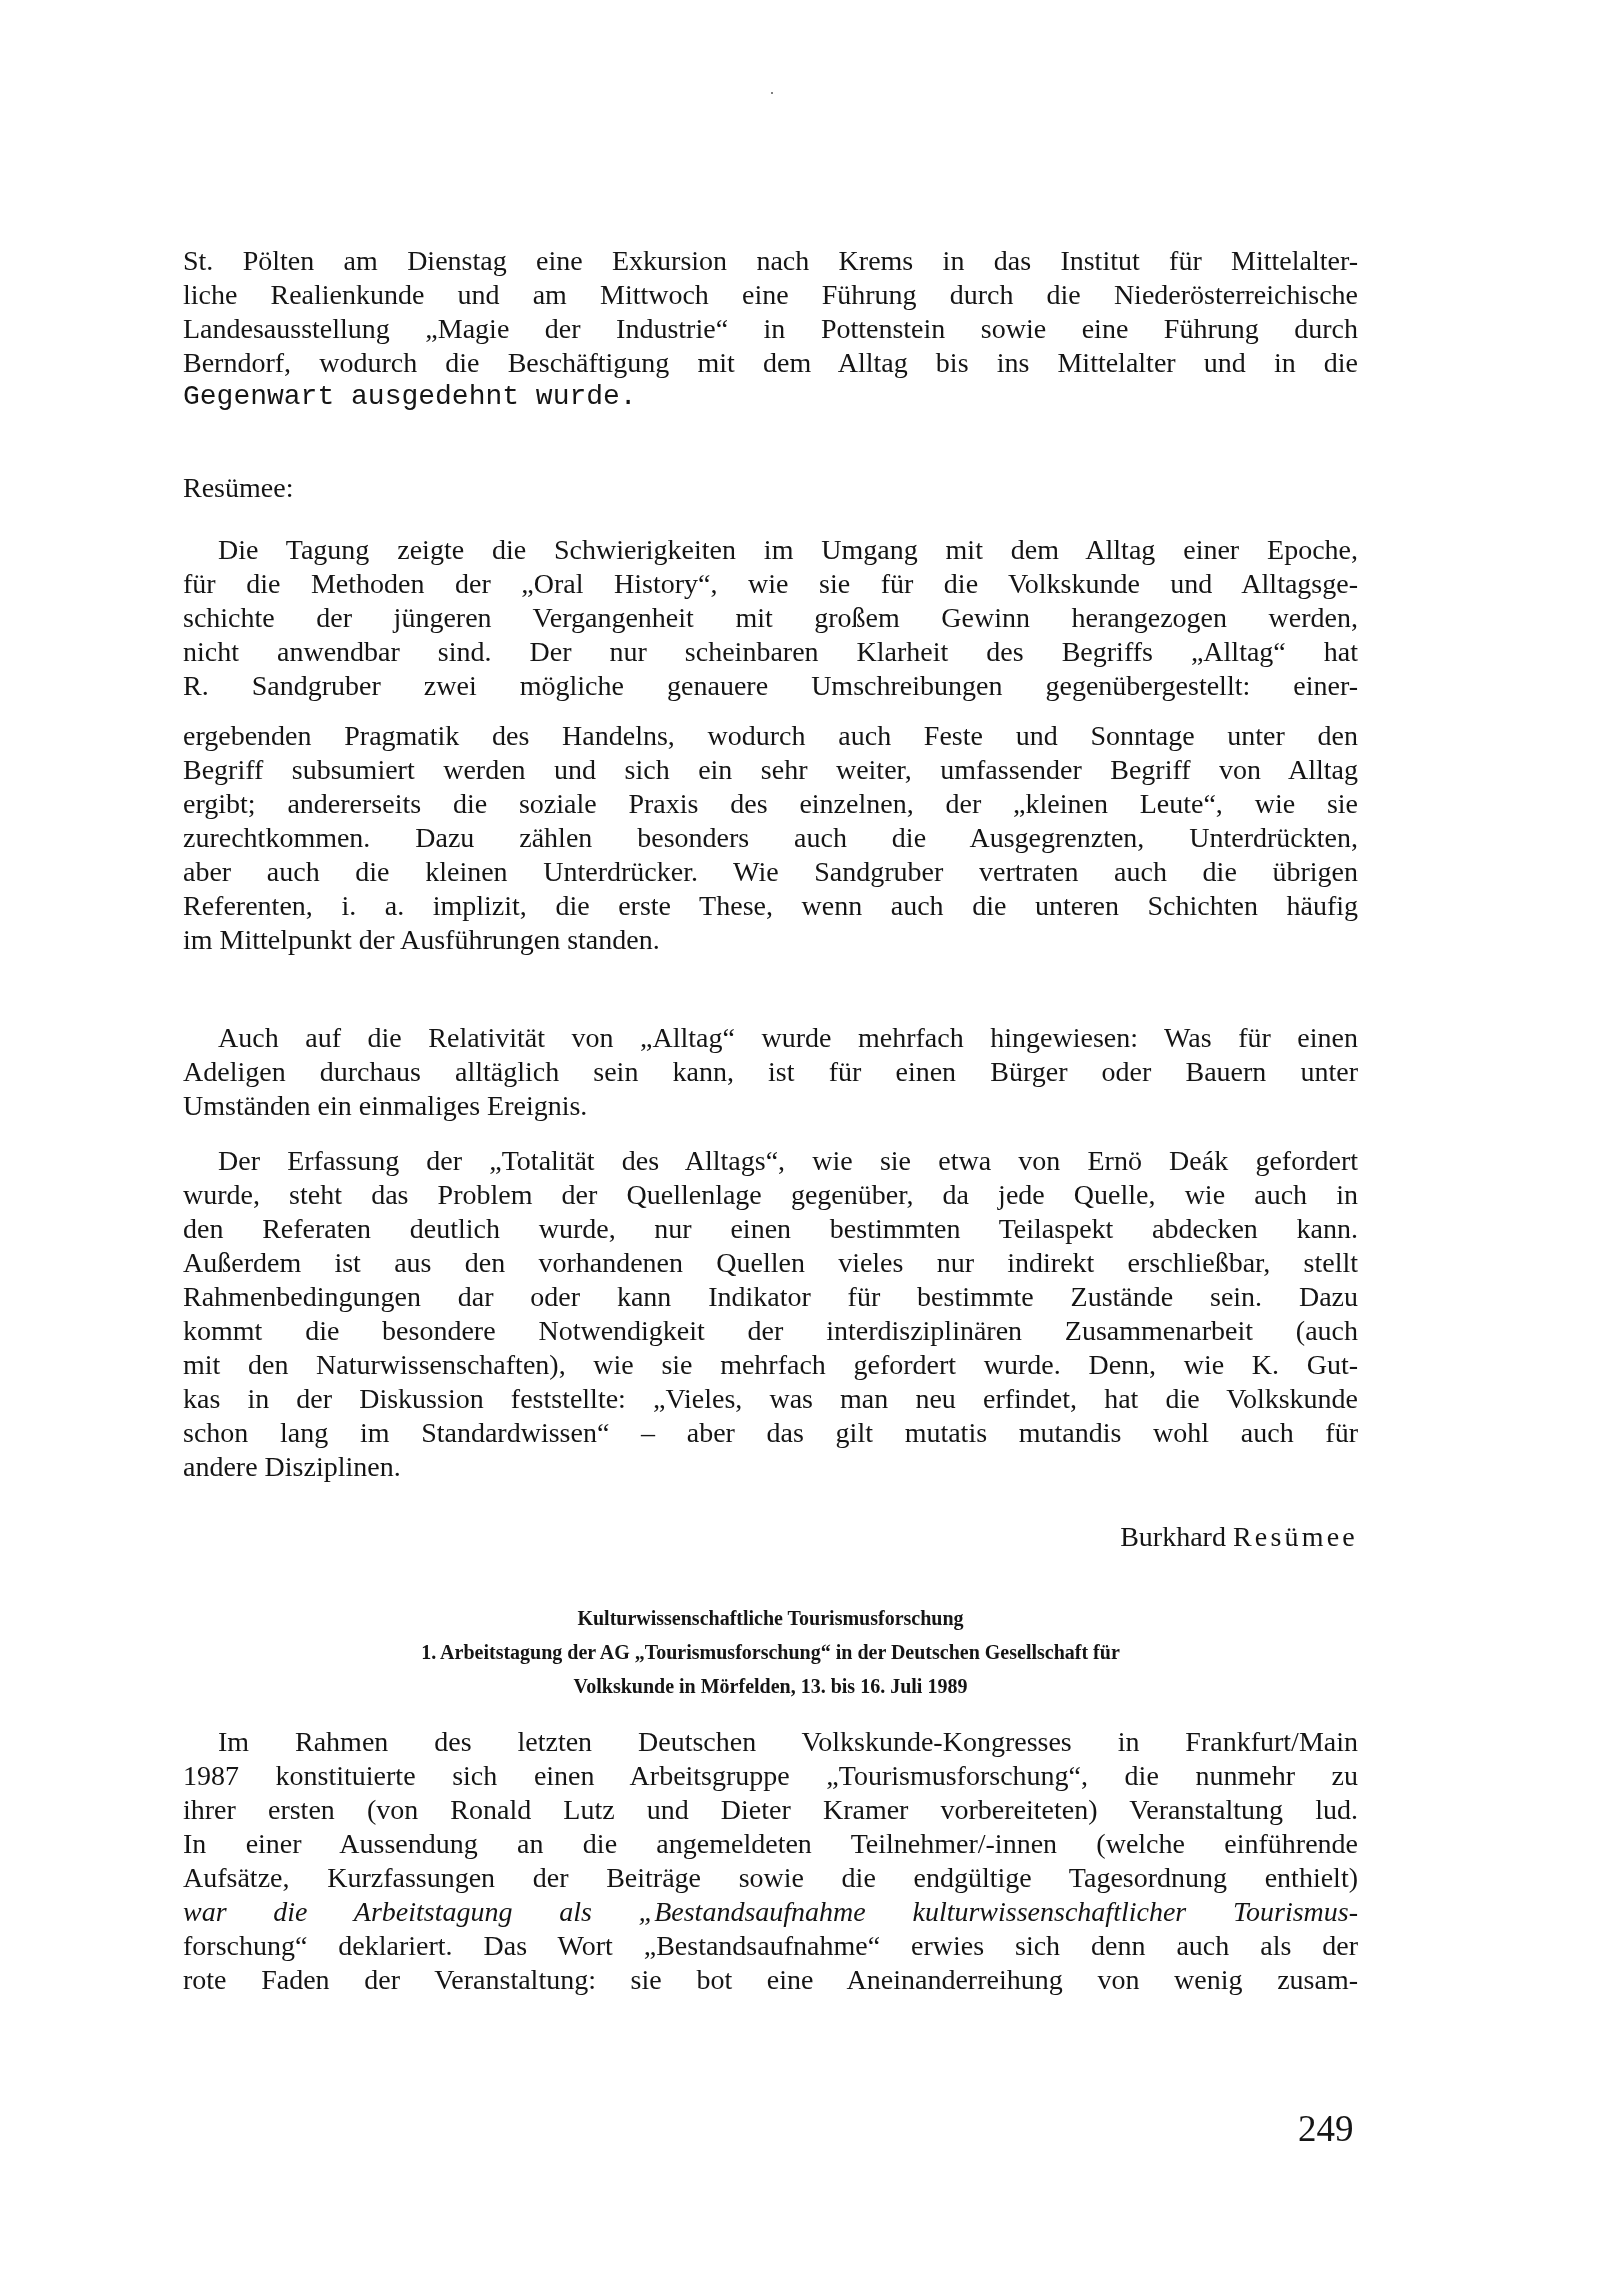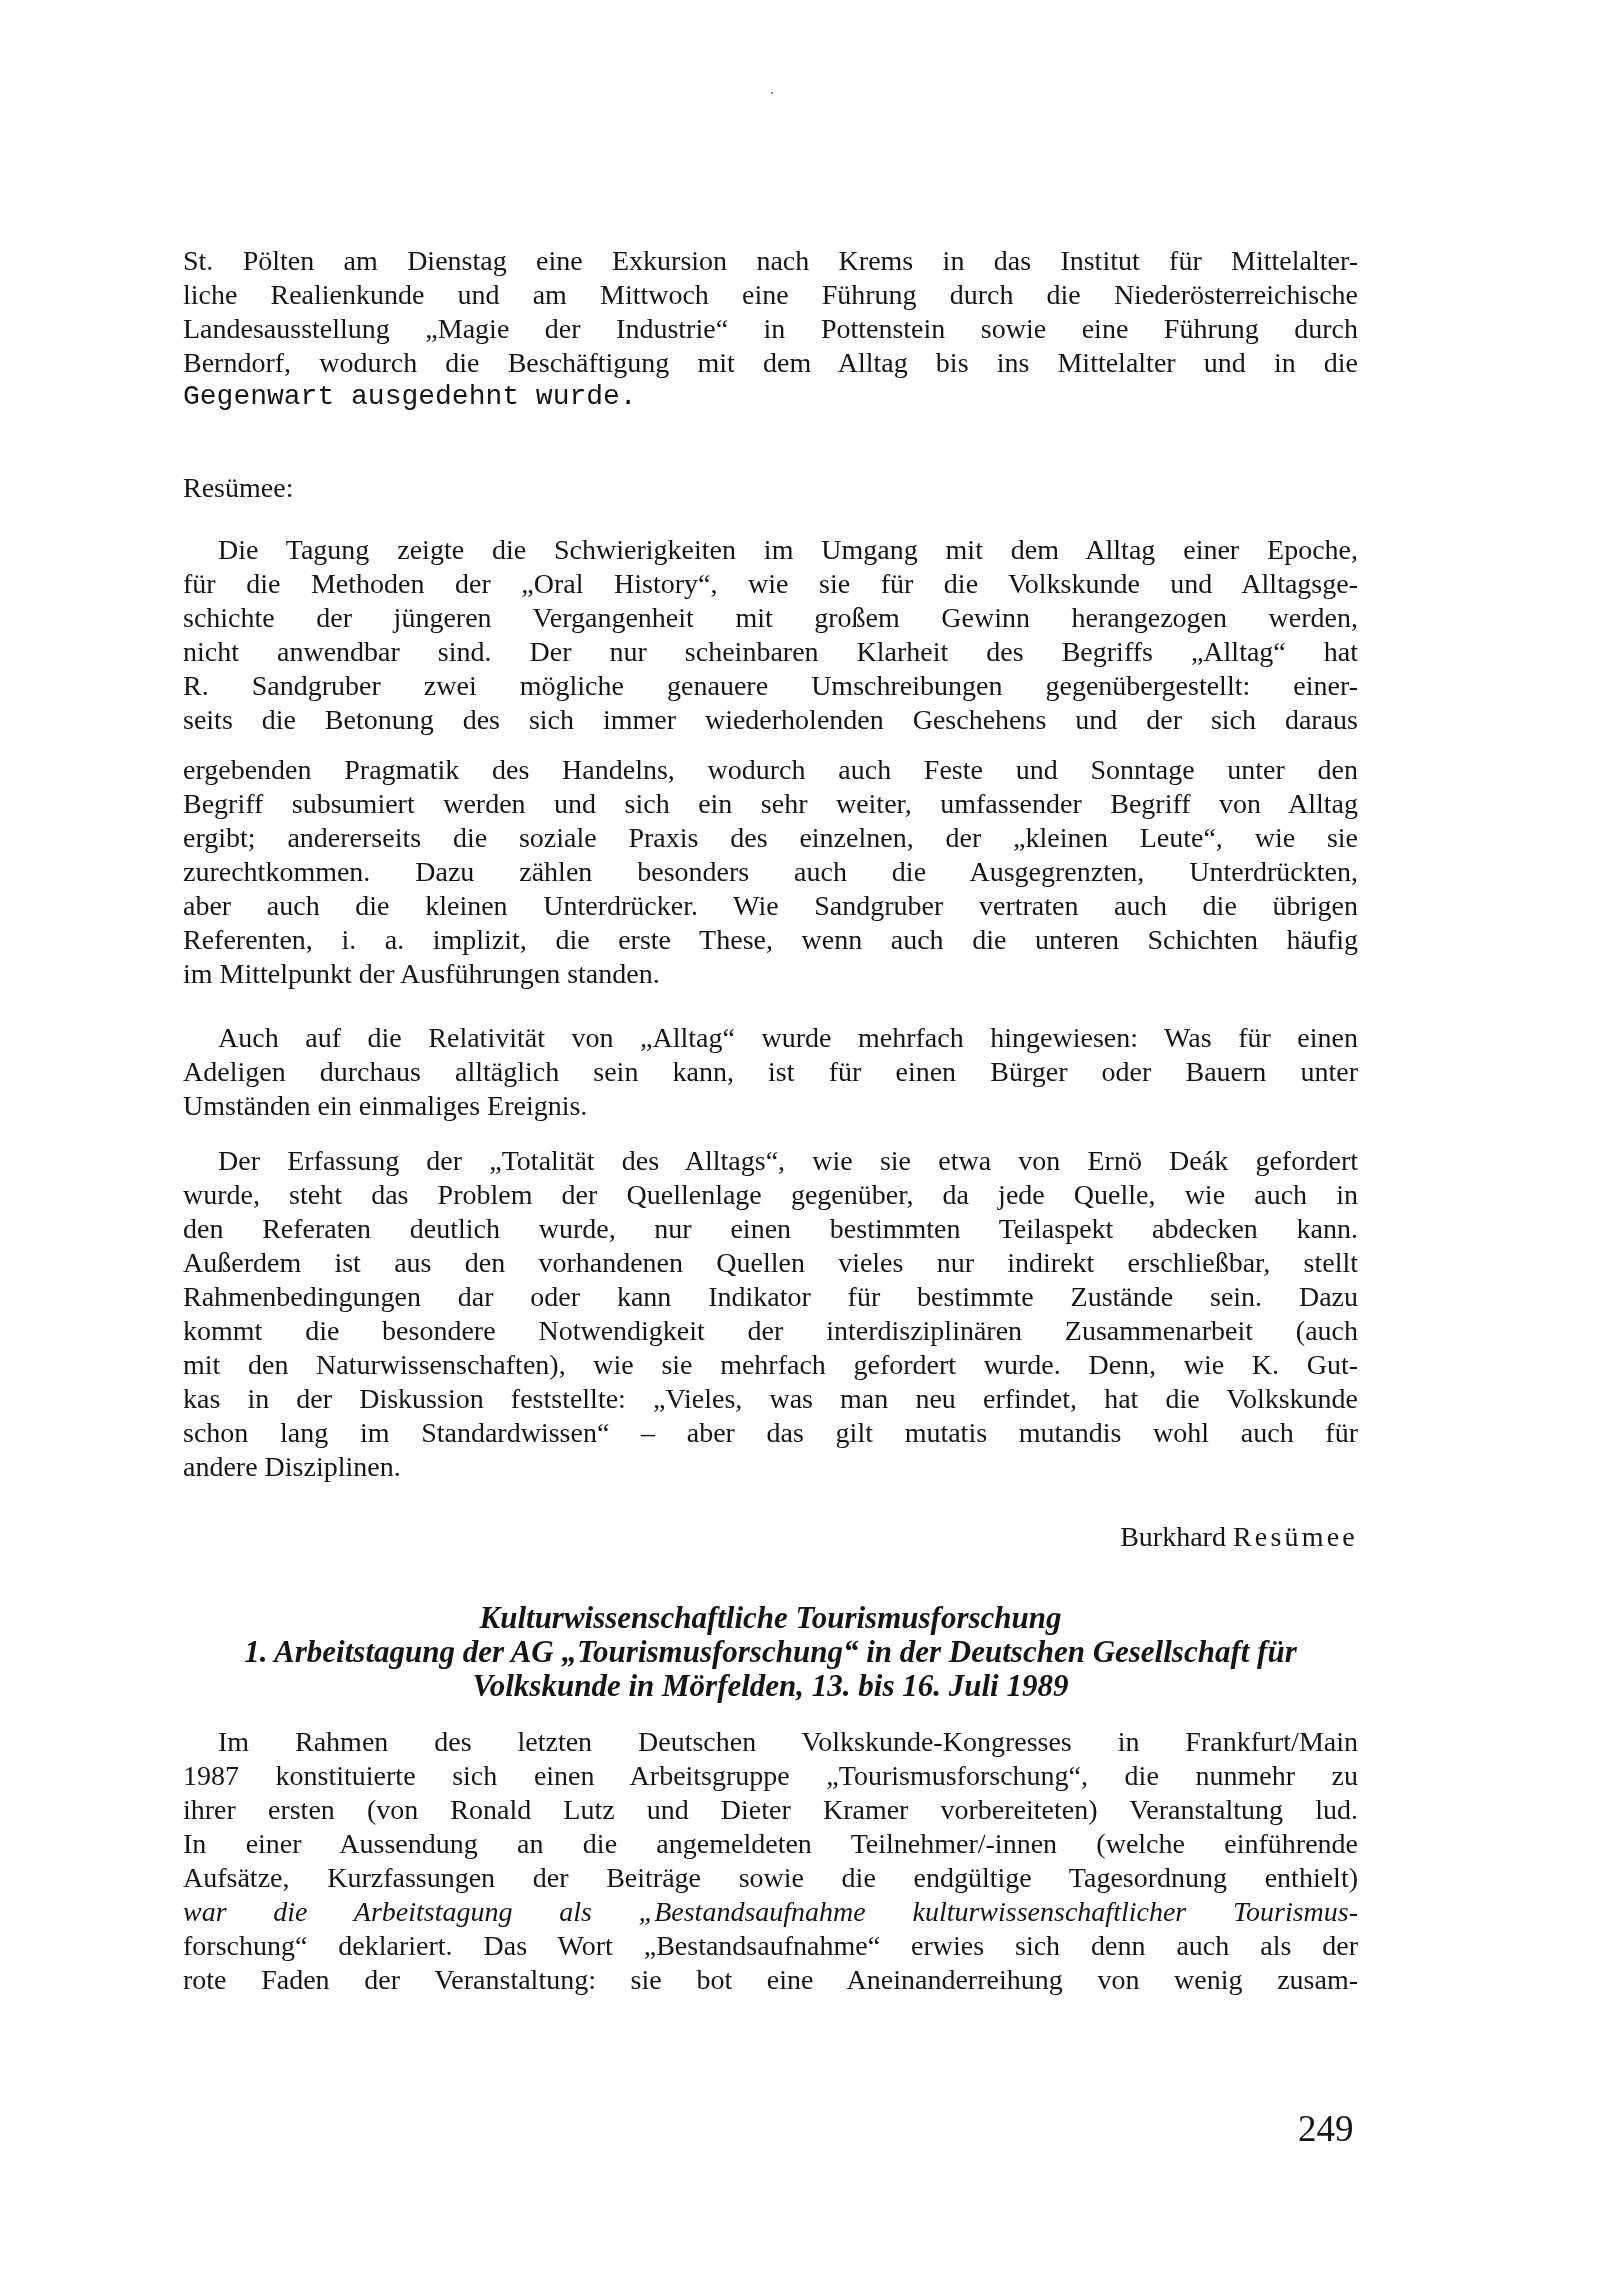--- a/index.html
+++ b/index.html
@@ -9,21 +9,21 @@
   .dot { position: absolute; left: 771px; top: 92px; width: 2.4px; height: 2.4px; background: #555; border-radius: 50%; }
   .block { position: absolute; left: 183px; width: 1175px; }
   .line { display: block; height: 34px; line-height: 34px; font-size: 28px; white-space: nowrap;
           text-align: justify; text-align-last: justify; overflow: visible; }
   .line.last { text-align-last: left; }
   .line.indent { padding-left: 35px; }
   .label { font-size: 28px; line-height: 34px; height: 34px; }
   .signature { position: absolute; right: 266px; font-size: 28px; line-height: 34px; }
   .signature .sp { letter-spacing: 3.2px; }
   .heading { position: absolute; left: 183px; width: 1175px; text-align: center; font-weight: bold; }
-  .heading .hline { display: block; font-size: 31px; line-height: 34px; height: 34px; white-space: nowrap; font-style: italic; }
+  .heading .hline { display: block; font-size: 20px; line-height: 34px; height: 34px; white-space: nowrap; }
   .pagenum { position: absolute; left: 1298px; font-size: 37px; line-height: 37px; text-align: center; }
 </style>
 </head>
 <body>
 
 <div class="page">
   <div class="dot"></div>
 
   <div class="block" style="top:244px;">
     <span class="line" style="white-space: nowrap;">St. Pölten am Dienstag eine Exkursion nach Krems in das Institut für Mittelalter-</span>
@@ -34,21 +34,20 @@
   </div>
 
   <div class="block label" style="top:471px;">Resümee:</div>
 
   <div class="block" style="top:533px;">
     <span class="line indent" style="white-space: nowrap;">Die Tagung zeigte die Schwierigkeiten im Umgang mit dem Alltag einer Epoche,</span>
     <span class="line" style="white-space: nowrap;">für die Methoden der „Oral History“, wie sie für die Volkskunde und Alltagsge-</span>
     <span class="line" style="white-space: nowrap;">schichte der jüngeren Vergangenheit mit großem Gewinn herangezogen werden,</span>
     <span class="line" style="white-space: nowrap;">nicht anwendbar sind. Der nur scheinbaren Klarheit des Begriffs „Alltag“ hat</span>
     <span class="line" style="white-space: nowrap;">R. Sandgruber zwei mögliche genauere Umschreibungen gegenübergestellt: einer-</span>
-    <span class="line" style="white-space: nowrap;">seits die Betonung des sich immer wiederholenden Geschehens und der sich daraus</span>
     <span class="line" style="white-space: nowrap; margin-top: 16px;">ergebenden Pragmatik des Handelns, wodurch auch Feste und Sonntage unter den</span>
     <span class="line" style="white-space: nowrap;">Begriff subsumiert werden und sich ein sehr weiter, umfassender Begriff von Alltag</span>
     <span class="line" style="white-space: nowrap;">ergibt; andererseits die soziale Praxis des einzelnen, der „kleinen Leute“, wie sie</span>
     <span class="line" style="white-space: nowrap;">zurechtkommen. Dazu zählen besonders auch die Ausgegrenzten, Unterdrückten,</span>
     <span class="line" style="white-space: nowrap;">aber auch die kleinen Unterdrücker. Wie Sandgruber vertraten auch die übrigen</span>
     <span class="line" style="white-space: nowrap;">Referenten, i. a. implizit, die erste These, wenn auch die unteren Schichten häufig</span>
     <span class="line last" style="white-space: nowrap;">im Mittelpunkt der Ausführungen standen.</span>
   </div>
 
   <div class="block" style="top:1021px;">

